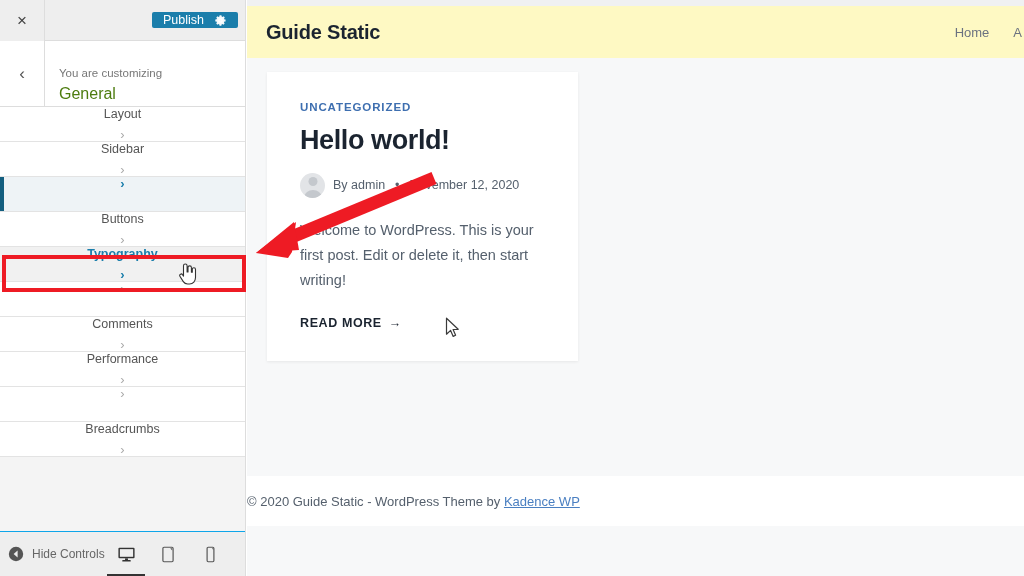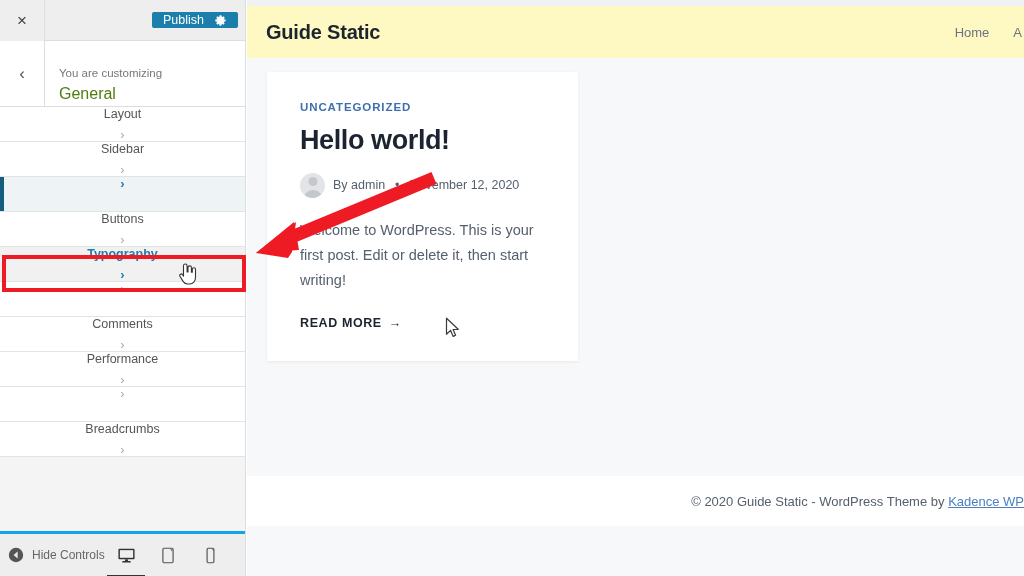--- a/index.html
+++ b/index.html
@@ -65,21 +65,21 @@
   .section-row.highlighted .label { color:#1b7eab; font-weight:600; }
   .section-row.highlighted .chev { color:#1b7eab; font-weight:bold; }
 
   
   #annot-box {
     position:absolute; left:2px; top:255px; width:244px; height:37px;
     border:4px solid #ee1b24; pointer-events:none; z-index:40;
   }
 
   .sidebar-footer {
-    height:45px; background:#eeeeee; border-top:3px solid #0ea5e9;
+    height:45px; background:#eeeeee; border-top:1px solid #0ea5e9;
     display:flex; align-items:center; padding:0 8px; flex:0 0 auto;
   }
   .hide-controls { display:flex; align-items:center; gap:8px; cursor:pointer; }
   .hide-controls .circ-ico { width:16px; height:16px; display:block; }
   .hide-controls .hc-label { font-size:12px; color:#666; }
   .device-group { margin-left:auto; display:flex; align-items:flex-end; gap:16px; padding-right:14px; height:45px; }
   .device-btn {
     position:relative; width:26px; height:45px; display:flex;
     align-items:center; justify-content:center; cursor:pointer;
   }
@@ -136,21 +136,21 @@
     font-size:14.5px; color:#55606d; line-height:1.72; margin-bottom:20px;
   }
   .read-more {
     display:inline-flex; align-items:flex-end; gap:7px;
     font-size:12.5px; font-weight:bold; color:#1b2430;
     letter-spacing:0.6px; cursor:pointer;
   }
 
   .site-footer {
     position:absolute; left:0; right:0; bottom:0; height:50px;
-    background:#ffffff; display:flex; align-items:center; justify-content:flex-end;
+    background:#ffffff; display:flex; align-items:center; justify-content:flex-start;
   }
   .footer-text { font-size:13px; color:#55606d; }
   .footer-link { color:#4a7fc1; text-decoration:underline; cursor:pointer; }
 
   
   #arrow-annotation { position:absolute; left:0; top:0; width:1024px; height:576px;
                       pointer-events:none; z-index:50; }
   .cursor-ico { position:absolute; pointer-events:none; z-index:60; }
 </style>
 </head>

